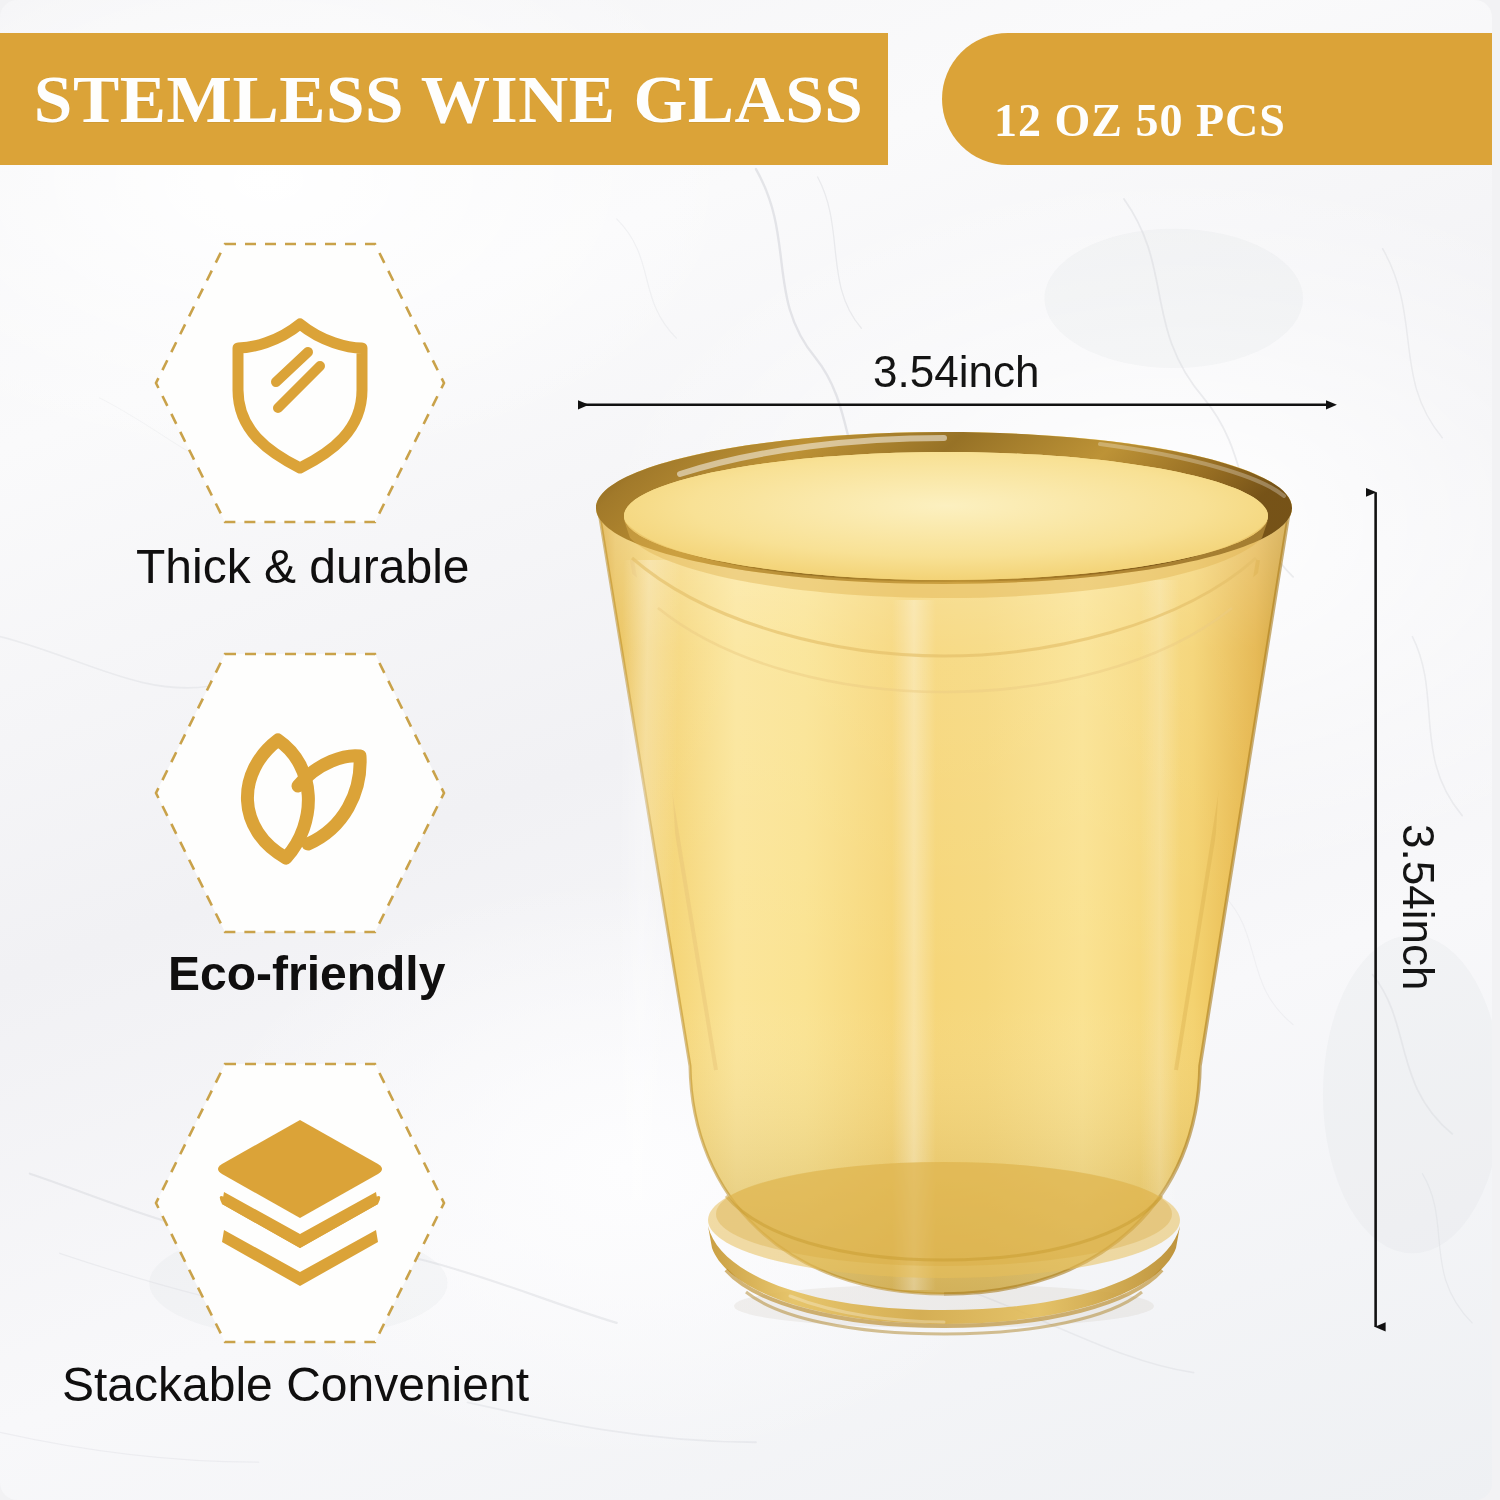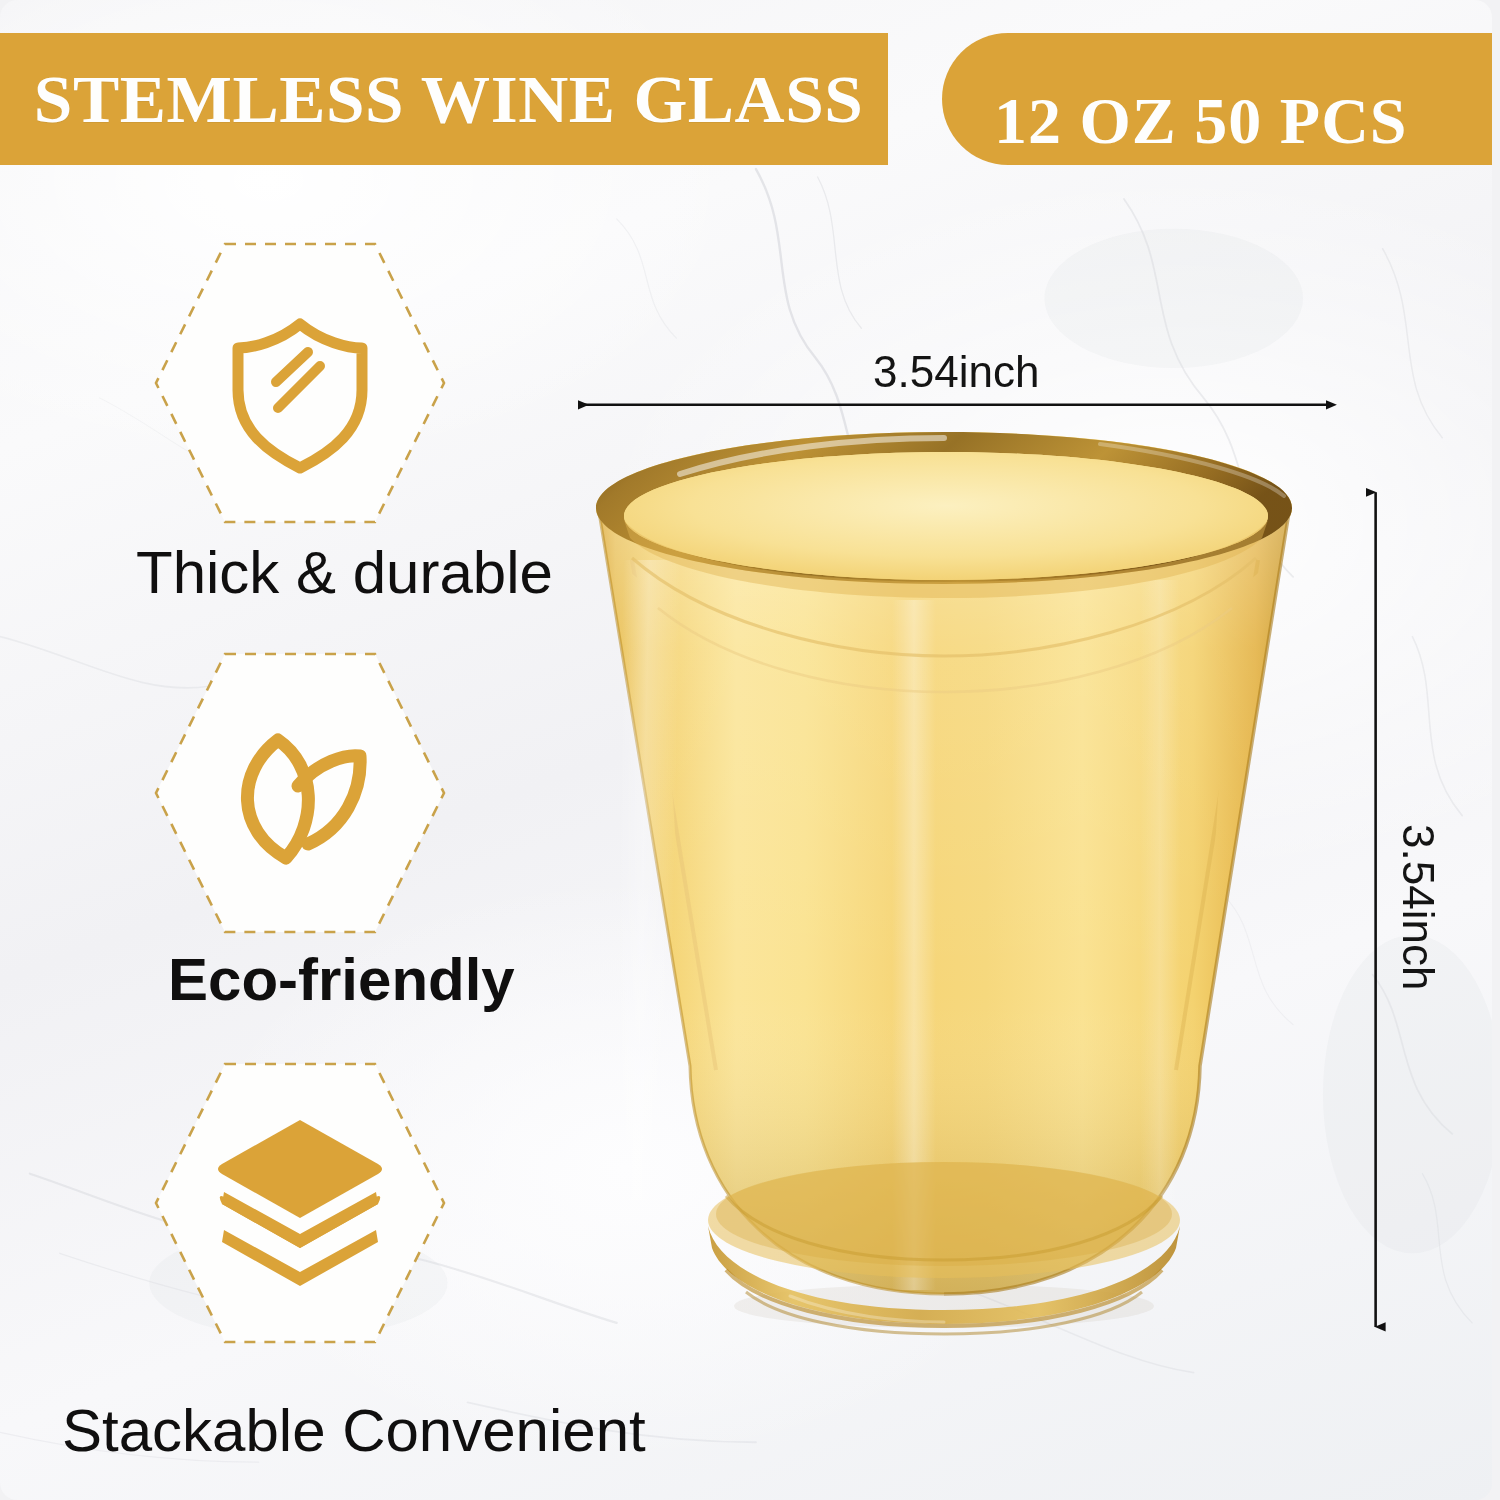--- a/index.html
+++ b/index.html
@@ -45,34 +45,34 @@
   .pill-badge{
     position:absolute;left:942px;top:33px;width:600px;height:132px;
     border-radius:70px 0 0 70px;
     display:flex;align-items:center;
     padding-left:52px;box-sizing:border-box;
   }
   .pill-badge .txt{
     color:#fefefd;
     font-family:"Liberation Serif", serif;
     font-weight:700;
-    font-size:66px;
+    font-size:46px;
     letter-spacing:1px;
     line-height:1;
     white-space:nowrap;
     margin-top:44px;
   }
 
   
   .feature{position:absolute;left:0;width:600px;}
   .feature .hexwrap{position:absolute;}
   .feature .caption{
     position:absolute;
     color:#100f0f;
-    font-size:60px;
+    font-size:48px;
     line-height:1;
     white-space:nowrap;
   }
   .hexsvg{display:block;}
 
   
   .dim-label-h{
     position:absolute;
     color:#141414;
     font-size:44px;
@@ -164,21 +164,21 @@
       <svg class="hexsvg" width="300" height="290" viewBox="0 0 300 290">
         <polygon points="75,6 225,6 294,145 225,284 75,284 6,145" fill="#fefefd" stroke="#C9A24A" stroke-width="2.6" stroke-dasharray="11 9"></polygon>
         <g transform="translate(150,148)" fill="#DBA338">
           <path d="M0 -86 L 78 -42 Q 86 -37 78 -32 L 0 12 L -78 -32 Q -86 -37 -78 -42 Z"></path>
           <path d="M-74 -8 Q -84 -14 -78 -2 L 0 42 L 78 -2 Q 84 -14 74 -8 L 0 30 Z"></path>
           <path d="M-76 -14 L -78 -2 L 0 42 L 78 -2 L 76 -14 L 0 28 Z"></path>
           <path d="M-76 24 L -78 36 L 0 80 L 78 36 L 76 24 L 0 66 Z"></path>
         </g>
       </svg>
     </div>
-    <div class="caption" style="left:62px;top:1361px;margin-top:40px;">Stackable Convenient</div>
+    <div class="caption" style="left:62px;top:1361px;">Stackable Convenient</div>
   </div>
 
   <svg id="glass" viewBox="0 0 860 960">
     <defs>
 
       <linearGradient id="bodyGrad" x1="0" y1="0" x2="1" y2="0">
         <stop offset="0.00" stop-color="#D9A128"></stop>
         <stop offset="0.025" stop-color="#E8BE52"></stop>
         <stop offset="0.08" stop-color="#F3D06C"></stop>
         <stop offset="0.20" stop-color="#FBE59A"></stop>

